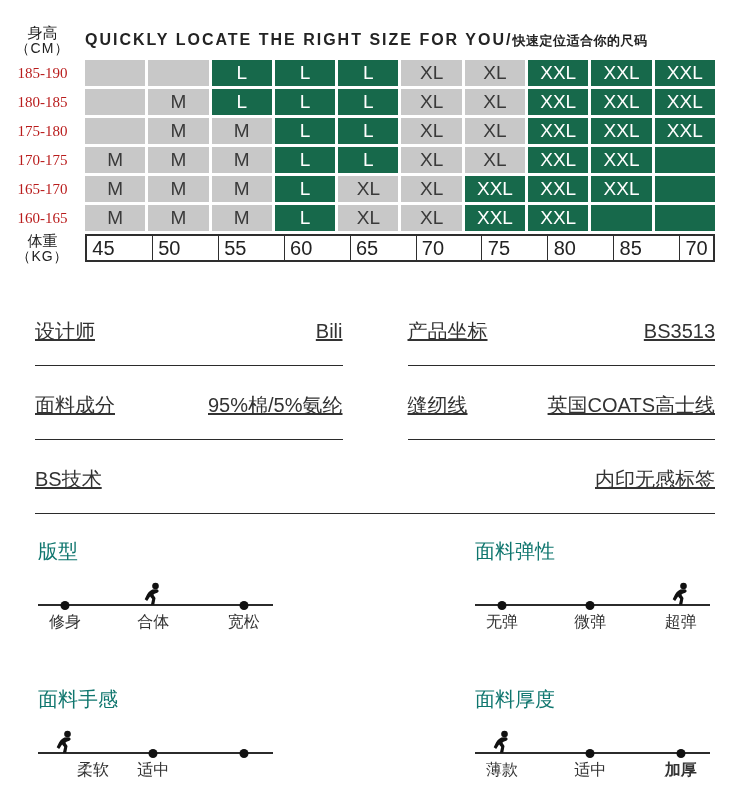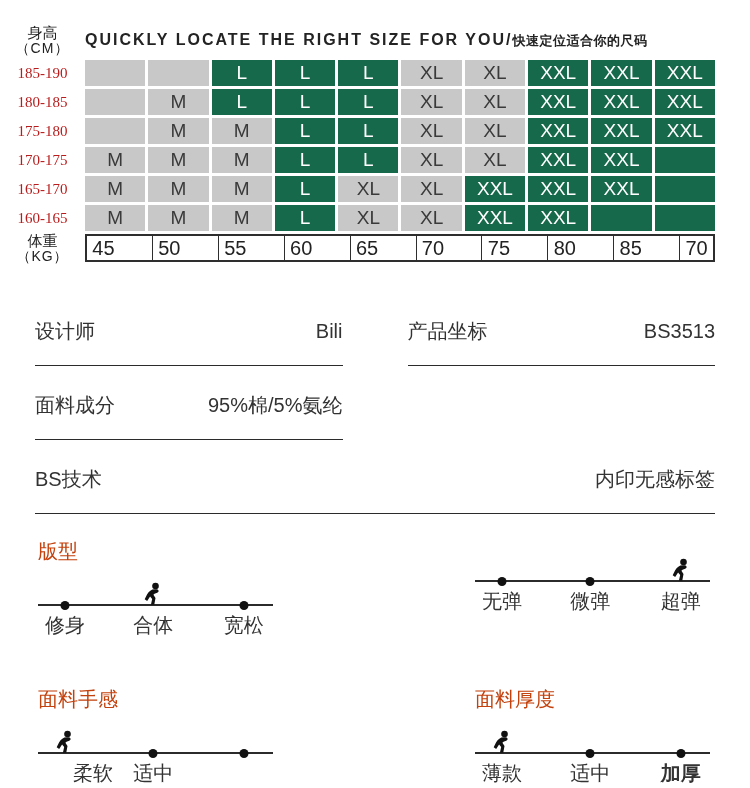--- a/index.html
+++ b/index.html
@@ -27,35 +27,35 @@
   .bg-green{background:var(--green);color:#fff;}
   .w-row{display:flex;align-items:stretch;height:28px;}
   .weight-cells{flex:1;display:flex;margin-right:35px;border:2px solid var(--border);background:#fff;gap:32px;}
   .w-cell{flex:1;display:flex;align-items:center;justify-content:center;font-size:20px;color:#222;border-left:1px solid var(--border);}
   .w-cell:first-child{border-left:none;}
   .w-axis{display:flex;flex-direction:column;justify-content:center;}
   
   .specs{padding:0 35px;margin-top:30px;}
   .spec-grid{display:grid;grid-template-columns:1fr 1fr;column-gap:65px;}
   .spec-cell,.spec-full{display:flex;justify-content:space-between;align-items:baseline;
-    padding:26px 0 20px;border-bottom:1px solid #2b2b2b;font-size:20px;color:#333;}
+    padding:26px 0 20px;border-bottom:1px solid #2b2b2b;font-size:20px;color:#333;text-decoration:underline;}
   .spec-label{white-space:nowrap;}
   .spec-value{white-space:nowrap;}
   
   .sliders{margin-top:24px;padding:0 40px 0 38px;display:flex;flex-wrap:wrap;justify-content:space-between;}
   .slider{width:235px;}
   .slider.row2{margin-top:48px;}
-  .slider-title{font-size:20px;color:#c2410c;height:24px;}
+  .slider-title{font-size:20px;color:#0f766e;height:24px;}
   .slider-track{position:relative;height:44px;}
   .track-line{position:absolute;left:0;right:0;bottom:0;height:2px;background:#2b2b2b;}
   .dot{position:absolute;bottom:-3.5px;width:9px;height:9px;border-radius:50%;background:#111;transform:translateX(-50%);}
   .marker{position:absolute;bottom:1px;transform:translateX(-50%);line-height:0;}
   .marker svg{fill:#111;}
   .slider-labels{position:relative;height:26px;margin-top:6px;}
-  .s-label{position:absolute;top:0;transform:translateX(-50%);font-size:20px;color:#333;white-space:nowrap;}
+  .s-label{position:absolute;top:0;transform:translateX(-50%);font-size:16px;color:#333;white-space:nowrap;}
 </style>
 </head>
 <body>
 
 <div class="page">
 
   <div class="chart">
     <div class="chart-header">
       <div class="axis-label">
         <div class="axis-main">身高</div>
@@ -184,20 +184,24 @@
         <span class="spec-value">Bili</span>
       </div>
       <div class="spec-cell">
         <span class="spec-label">产品坐标</span>
         <span class="spec-value">BS3513</span>
       </div>
       <div class="spec-cell">
         <span class="spec-label">面料成分</span>
         <span class="spec-value">95%棉/5%氨纶</span>
       </div>
+      <div class="spec-cell">
+        <span class="spec-label">缝纫线</span>
+        <span class="spec-value">英国COATS高士线</span>
+      </div>
     </div>
     <div class="spec-full">
       <span class="spec-label">BS技术</span>
       <span class="spec-value">内印无感标签</span>
     </div>
   </div>
 
   <div class="sliders">
     <div class="slider">
       <div class="slider-title">版型</div>
@@ -210,20 +214,21 @@
             </svg></div>
           <div class="dot" style="left: 87.5%;"></div>
         </div>
       <div class="slider-labels">
           <div class="s-label" style="left: 11.5%;">修身</div>
           <div class="s-label" style="left: 49%;">合体</div>
           <div class="s-label" style="left: 87.5%;">宽松</div>
         </div>
     </div>
     <div class="slider">
+      <div class="slider-title">面料弹性</div>
       <div class="slider-track">
           <div class="track-line"></div>
           <div class="dot" style="left: 11.5%;"></div>
           <div class="dot" style="left: 49%;"></div>
           <div class="marker" style="left: 87.5%;"><svg width="20" height="23" viewBox="0 0 24 27">
               <circle cx="15" cy="4.5" r="4"></circle>
               <path d="M14 8.5c-4 0-7 2.5-9 6l-3 6 3 2 3.5-5.5 2.5 3-1.5 7h4l1.5-8-2.5-4c1.5-2 4.5-1.5 6-3.5.9-1.2-.5-3-2-3z"></path>
             </svg></div>
         </div>
       <div class="slider-labels">

